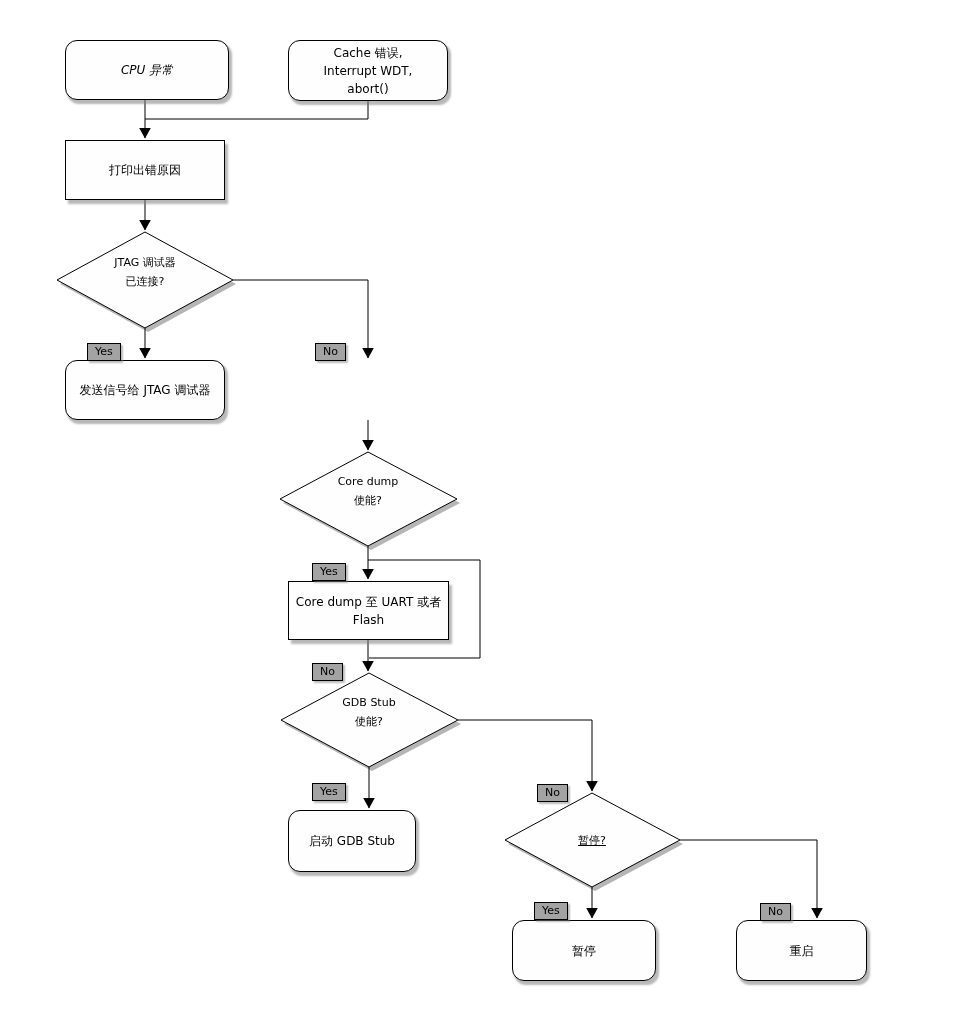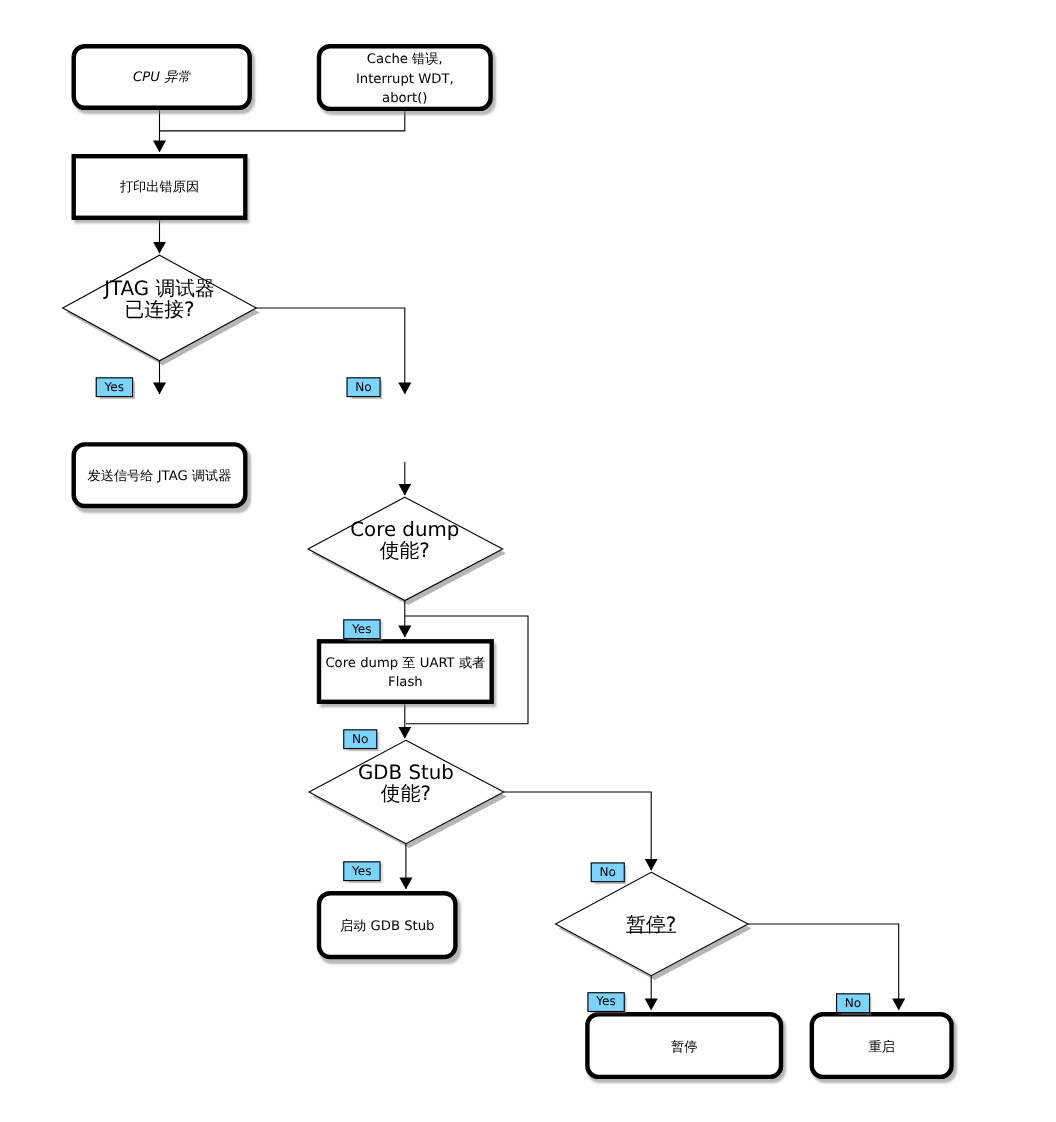--- a/index.html
+++ b/index.html
@@ -4,33 +4,33 @@
 <style>
   html,body{margin:0;padding:0;background:#ffffff;}
   #canvas{
     position:relative;width:960px;height:1020px;background:#ffffff;
     font-family:"DejaVu Sans", sans-serif;color:#000;
     overflow:hidden;
   }
   #edges{position:absolute;left:0;top:0;z-index:1;}
   .node{
     position:absolute;box-sizing:border-box;z-index:2;
-    background:#fefefe;border:4px solid #000000;
+    background:#fefefe;border:1px solid #000000;
     display:flex;flex-direction:column;align-items:center;justify-content:center;
     text-align:center;font-size:12px;line-height:18px;
     box-shadow:2.5px 3.5px 2px rgba(125,125,125,0.55);
   }
   .rounded{border-radius:12px;}
   .dlabel{
     position:absolute;z-index:3;text-align:center;
-    font-size:18px;line-height:19px;pointer-events:none;
+    font-size:11px;line-height:19px;pointer-events:none;
   }
   .edge-label{
     position:absolute;box-sizing:border-box;z-index:3;
-    background:#7dd3fc;border:1px solid #000;
+    background:#a3a3a3;border:1px solid #000;
     height:18px;padding:0 7px;
     display:flex;align-items:center;justify-content:center;
     font-size:11px;line-height:16px;
     box-shadow:2px 2px 1.5px rgba(125,125,125,0.5);
   }
 </style>
 </head>
 <body>
 
 <div id="canvas">
@@ -80,34 +80,34 @@
   <div class="node rounded" style="left:288px;top:40px;width:160px;height:61px;">
     <span>Cache 错误,</span>
     <span>Interrupt WDT,</span>
     <span>abort()</span>
   </div>
 
   <div class="node" style="left:65px;top:140px;width:160px;height:60px;">
     <span>打印出错原因</span>
   </div>
 
-  <div class="node rounded" style="left:65px;top:360px;width:160px;height:60px;margin-top:42px;">
+  <div class="node rounded" style="left:65px;top:360px;width:160px;height:60px;">
     <span>发送信号给 JTAG 调试器</span>
   </div>
 
 
   <div class="node" style="left:288px;top:581px;width:161px;height:59px;">
     <span>Core dump 至 UART 或者 Flash</span>
   </div>
 
   <div class="node rounded" style="left:288px;top:810px;width:128px;height:62px;">
     <span>启动 GDB Stub</span>
   </div>
 
-  <div class="node rounded" style="left:512px;top:920px;width:180px;height:61px;margin-left:20px;">
+  <div class="node rounded" style="left:512px;top:920px;width:144px;height:61px;">
     <span>暂停</span>
   </div>
 
   <div class="node rounded" style="left:736px;top:920px;width:131px;height:61px;">
     <span>重启</span>
   </div>
 
   <div class="dlabel" style="left:65px;top:253px;width:160px;">
     <span style="display:block">JTAG 调试器</span>
     <span style="display:block">已连接?</span>

